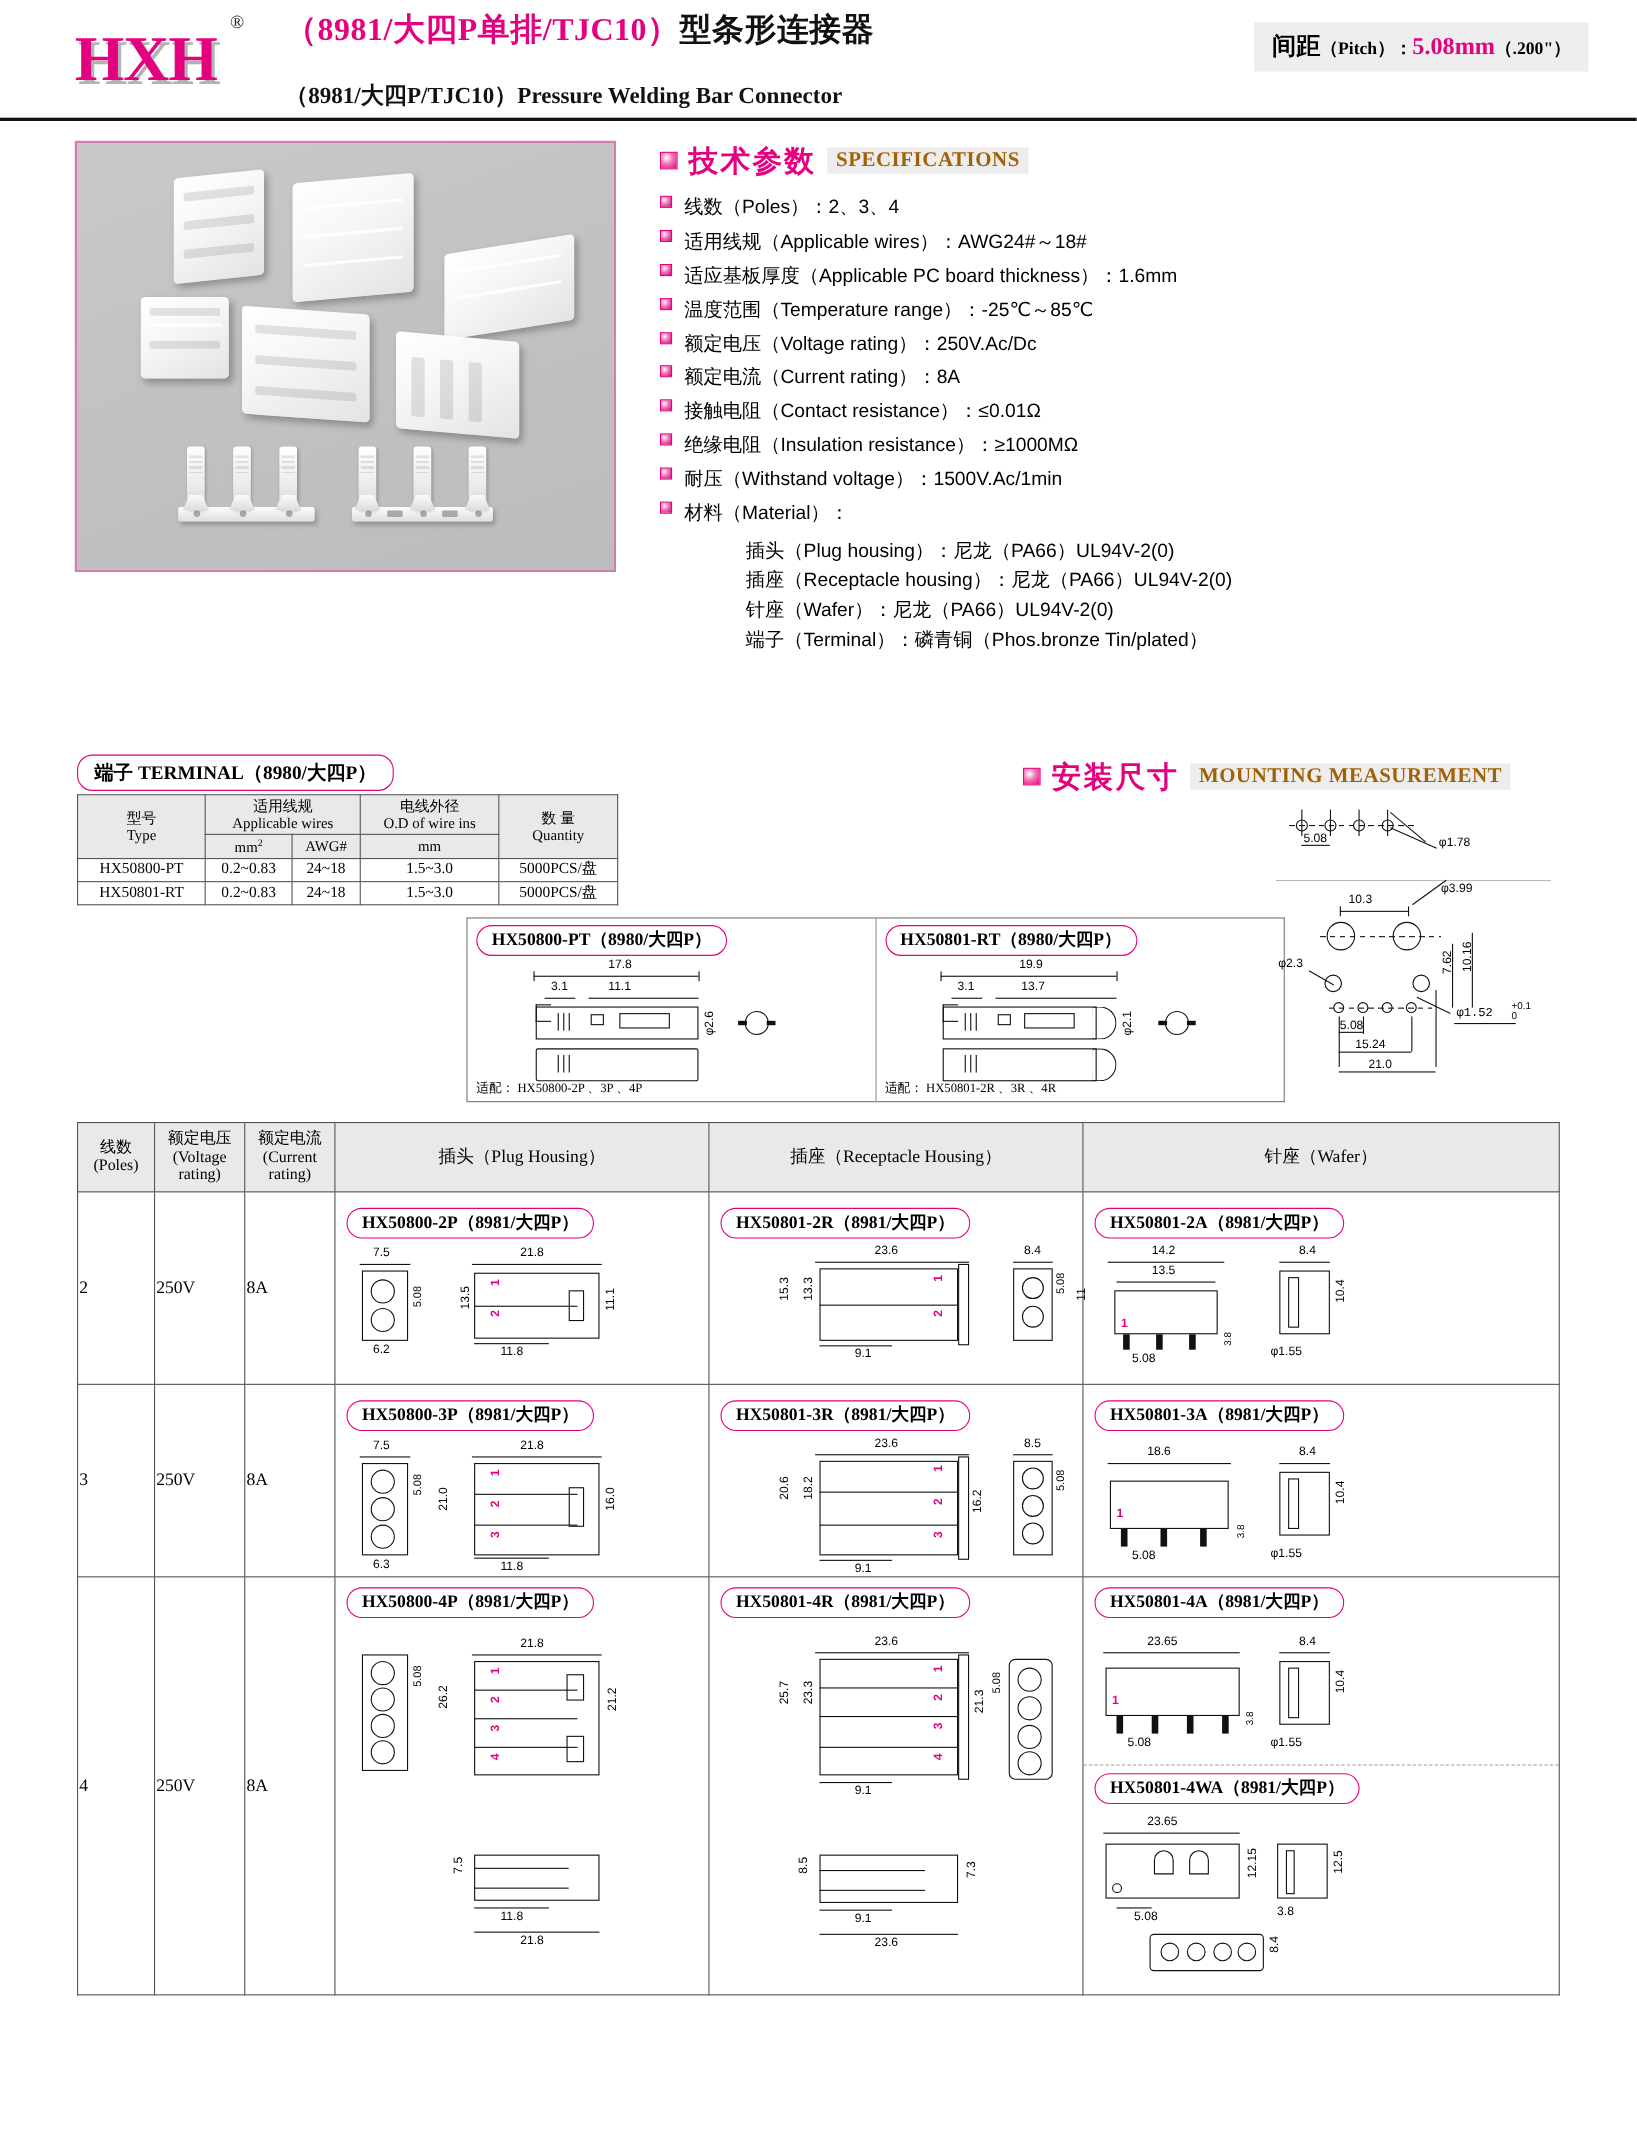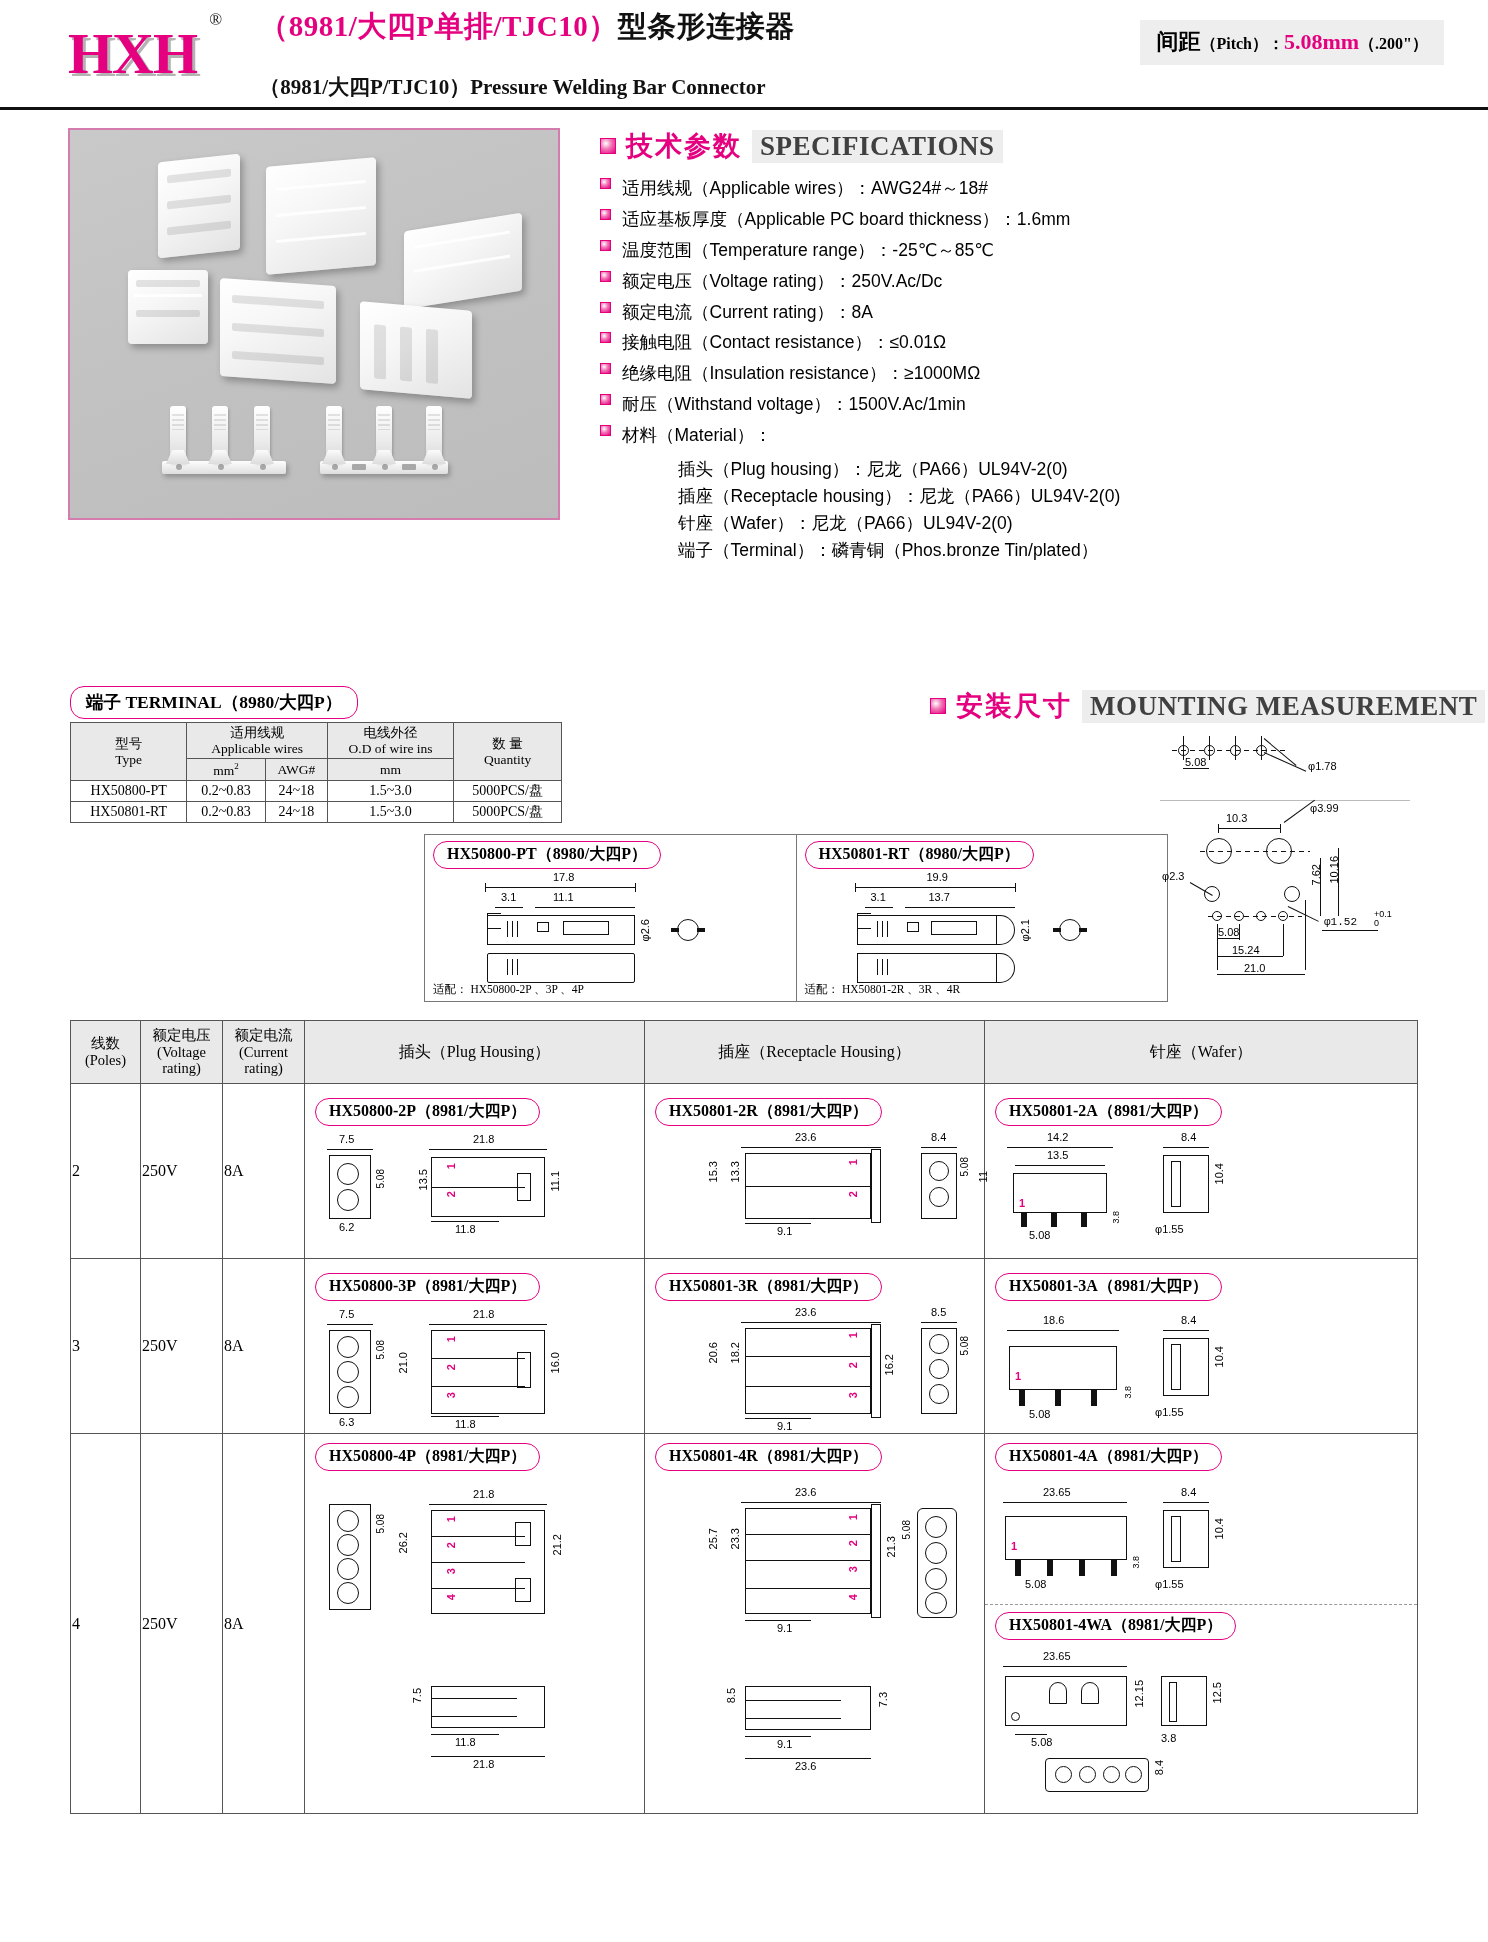--- a/index.html
+++ b/index.html
@@ -108,21 +108,21 @@
   
   #specs { position:absolute; left: 600px; top: 128px; width: 860px; }
   .sec-head { display:flex; align-items:center; gap:10px; }
   .sq {
     width:16px;height:16px;flex:none;
     background: radial-gradient(circle at 35% 32%, #ffffff 0%, #f27ab8 42%, #e4007f 100%);
     border:1px solid #e4007f;
   }
   .sq.sm { width:11px;height:11px; }
   .sec-cn { font-family:"Liberation Serif",serif; font-size:27px; font-weight:bold; color:#e4007f; letter-spacing:2px; }
-  .sec-en { font-family:"Liberation Serif",serif; font-size:27px; font-weight:bold; color:#404040; background:#ededed; padding:1px 8px; letter-spacing:.5px; }
+  .sec-en { font-family:"Liberation Serif",serif; font-size:19px; font-weight:bold; color:#a16207; background:#ededed; padding:1px 8px; letter-spacing:.5px; }
   .spec-list { margin-top: 14px; }
   .spec-row { display:flex; align-items:flex-start; gap:11px; margin-bottom:9px; }
   .spec-txt { font-size:17.5px; line-height:1.25; white-space:nowrap; }
   .mat-sub { margin-left: 78px; font-size:17.5px; line-height:1.55; white-space:nowrap; }
 
   
   .pill {
     display:inline-block;
     border:1.6px solid #e4007f; border-radius:14px;
     padding: 2px 13px 3px 13px;
@@ -276,20 +276,24 @@
   </div>
 </div>
 
 <div id="specs">
   <div class="sec-head">
     <span class="sq"></span>
     <span class="sec-cn">技术参数</span>
     <span class="sec-en">SPECIFICATIONS</span>
   </div>
   <div class="spec-list">
+    <div class="spec-row">
+        <span class="sq sm"></span>
+        <span class="spec-txt">线数（Poles）：2、3、4</span>
+      </div>
     <div class="spec-row">
         <span class="sq sm"></span>
         <span class="spec-txt">适用线规（Applicable wires）：AWG24#～18#</span>
       </div>
     <div class="spec-row">
         <span class="sq sm"></span>
         <span class="spec-txt">适应基板厚度（Applicable PC board thickness）：1.6mm</span>
       </div>
     <div class="spec-row">
         <span class="sq sm"></span>

